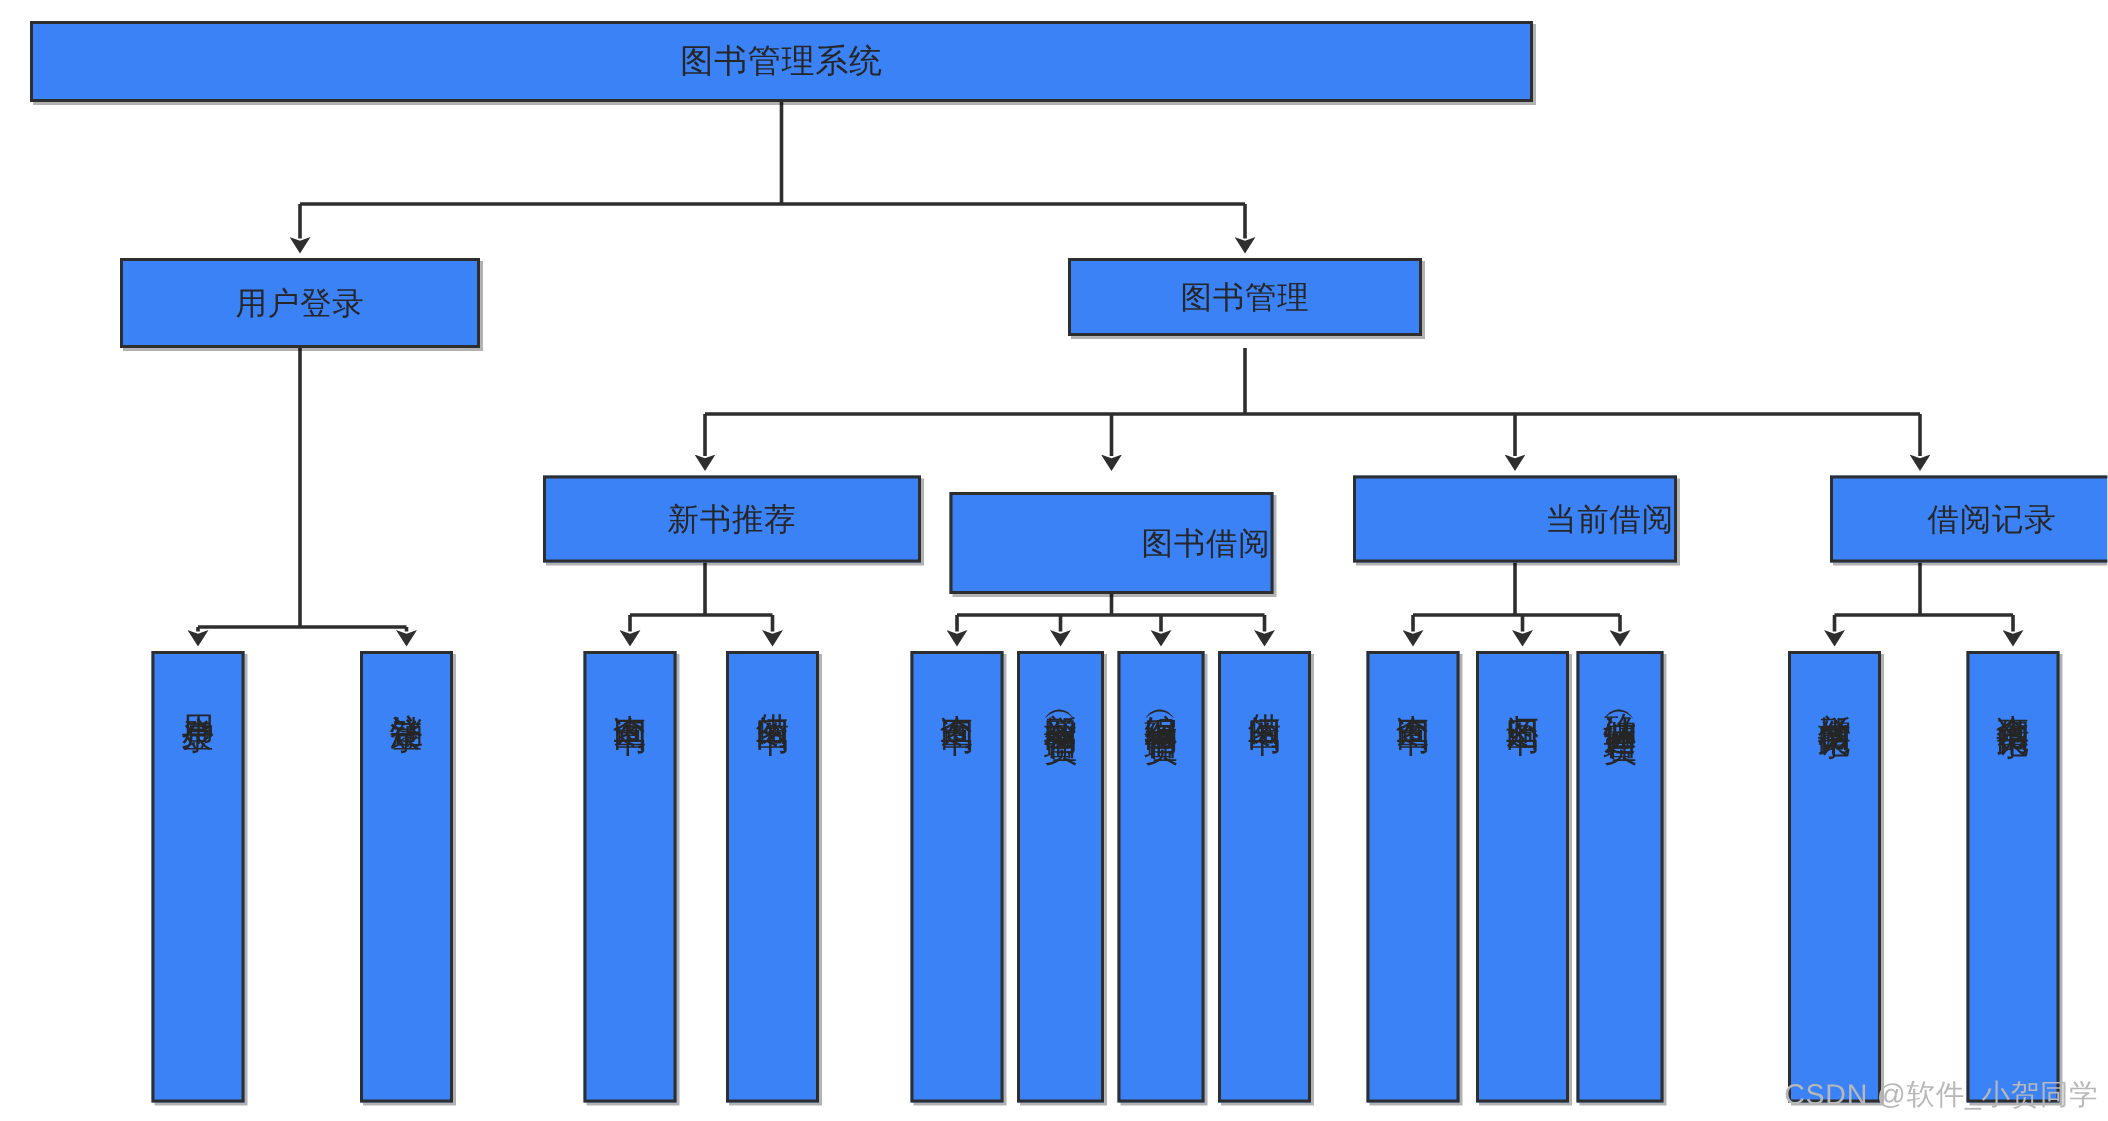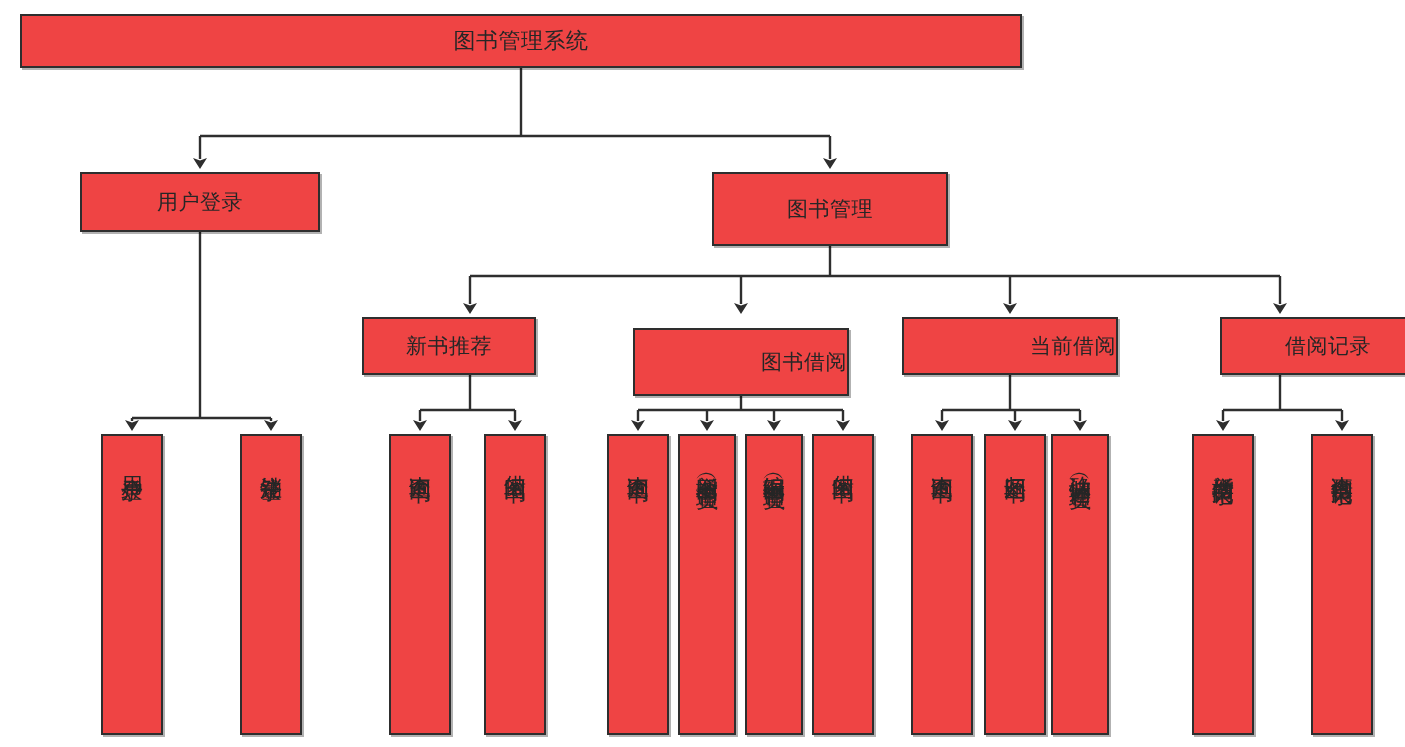--- a/index.html
+++ b/index.html
@@ -21,21 +21,21 @@
     position: absolute;
     left: 0;
     top: 0;
     width: 1405px;
     height: 747px;
   }
   .node {
     position: absolute;
     box-sizing: border-box;
     border: 2px solid #2e2e2e;
-    background: #ef4444;
+    background: #3b82f6;
     box-shadow: 2px 2px 0 rgba(0,0,0,0.30);
     display: flex;
     align-items: center;
     justify-content: center;
     overflow: hidden;
     font-family: Liberation Serif, serif;
   }
   .node-label {
     color: #262626;
     font-size: 21px;
@@ -115,24 +115,24 @@
       </g>
   </svg>
 
   <div id="node-layer">
       <div class="node root" style="left: 20px; top: 14px; width: 1002px; height: 54px;">
         <span class="node-label">图书管理系统</span>
       </div>
       <div class="node" style="left: 80px; top: 172px; width: 240px; height: 60px;">
         <span class="node-label">用户登录</span>
       </div>
-      <div class="node" style="left: 712px; top: 172px; width: 236px; height: 74px;">
+      <div class="node" style="left: 712px; top: 172px; width: 236px; height: 52px;">
         <span class="node-label">图书管理</span>
       </div>
-      <div class="node" style="left: 362px; top: 317px; width: 174px; height: 58px;">
+      <div class="node" style="left: 362px; top: 317px; width: 252px; height: 58px;">
         <span class="node-label">新书推荐</span>
       </div>
       <div class="node" style="left: 633px; top: 328px; width: 216px; height: 68px; justify-content: flex-end;">
         <span class="node-label">图书借阅</span>
       </div>
       <div class="node" style="left: 902px; top: 317px; width: 216px; height: 58px; justify-content: flex-end;">
         <span class="node-label">当前借阅</span>
       </div>
       <div class="node" style="left: 1220px; top: 317px; width: 216px; height: 58px;">
         <span class="node-label">借阅记录</span>
@@ -171,13 +171,14 @@
         <span class="node-label">确认归还（管理员）</span>
       </div>
       <div class="node vertical" style="left: 1192px; top: 434px; width: 62px; height: 301px;">
         <span class="node-label">新增借阅记录</span>
       </div>
       <div class="node vertical" style="left: 1311px; top: 434px; width: 62px; height: 301px;">
         <span class="node-label">查询借阅记录</span>
       </div>
     </div>
 
+  <div class="watermark">CSDN @软件_小贺同学</div>
 </div>
 
 </body></html>

